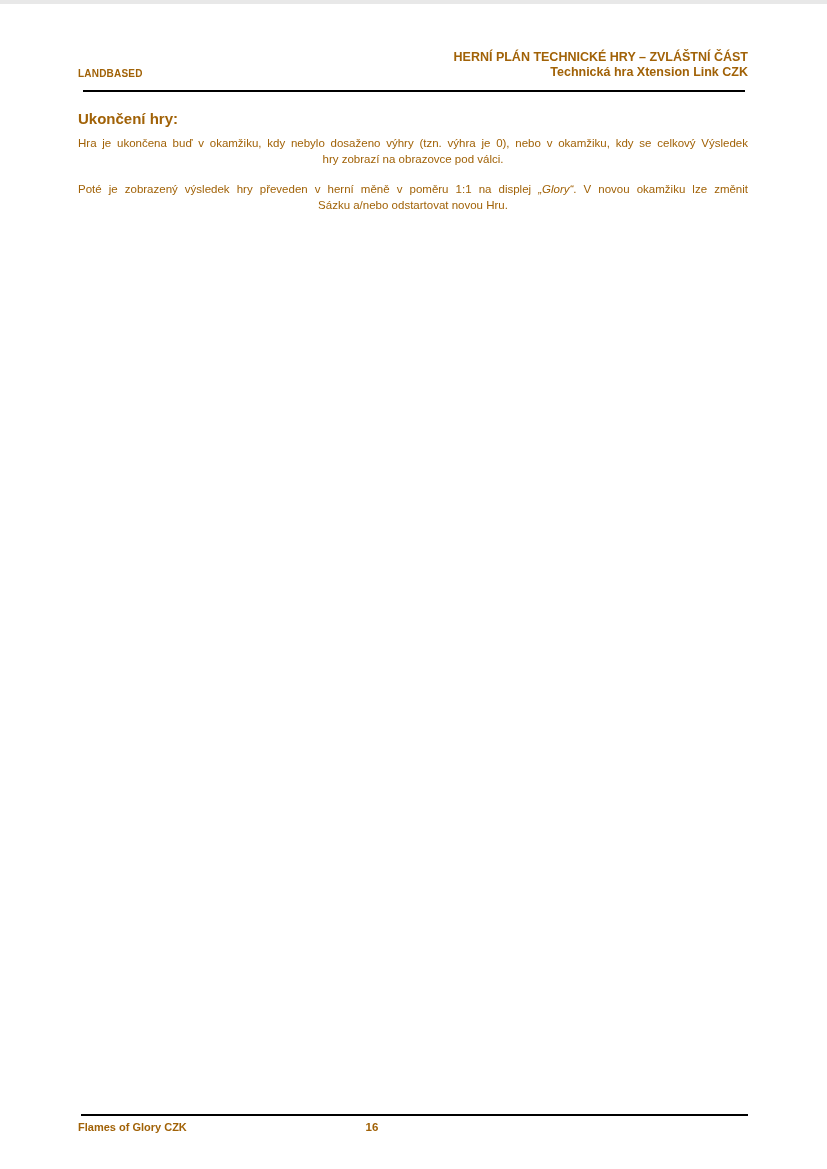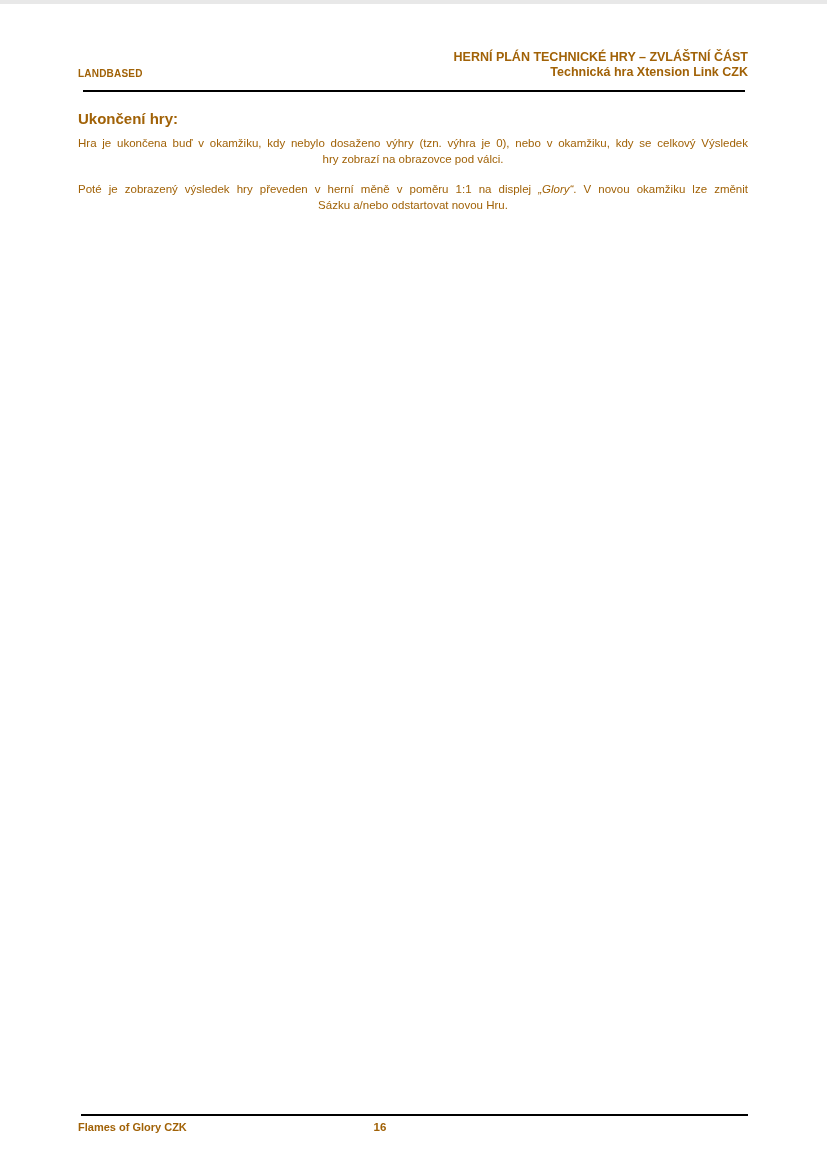--- a/index.html
+++ b/index.html
@@ -89,21 +89,21 @@
     top: 1116px;
     left: 78px;
     font-weight: bold;
     font-size: 11px;
     line-height: 14px;
     white-space: nowrap;
   }
   .footer-page-number {
     position: absolute;
     top: 1116px;
-    left: 8px;
+    left: 0;
     width: 735px;
     padding-left: 9px;
     box-sizing: border-box;
     text-align: center;
     font-weight: bold;
     font-size: 11.5px;
     line-height: 14px;
   }
 </style>
 </head>

